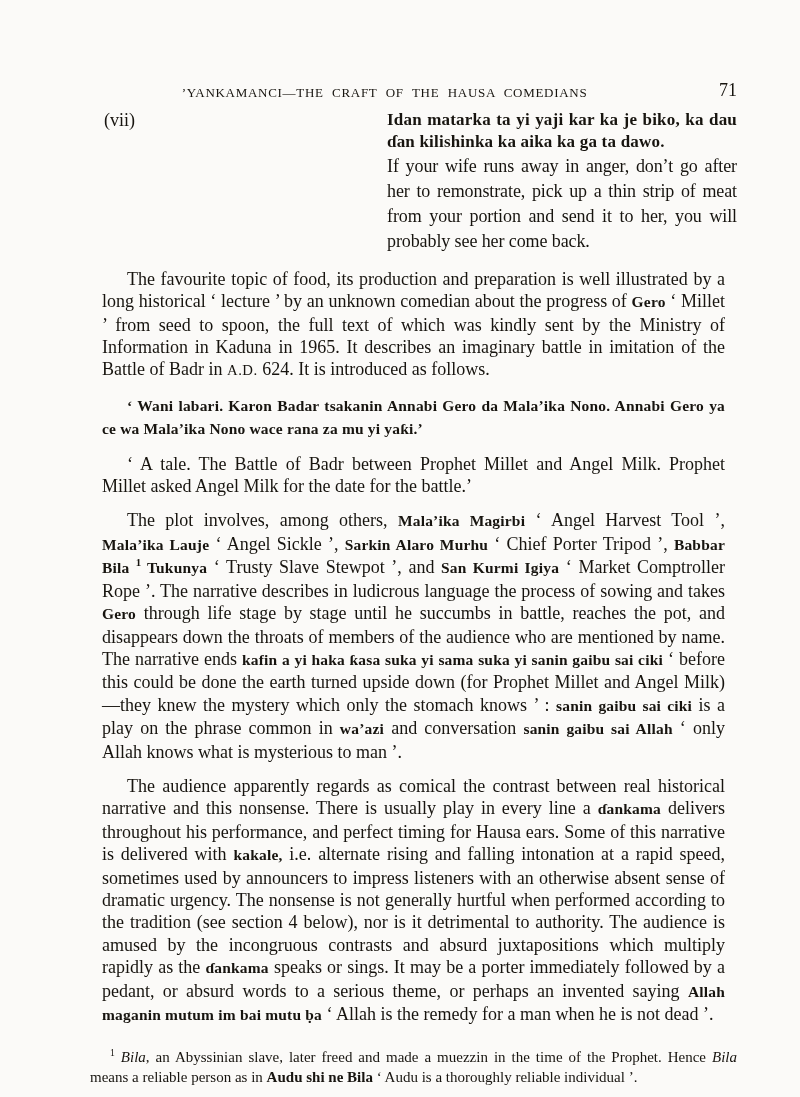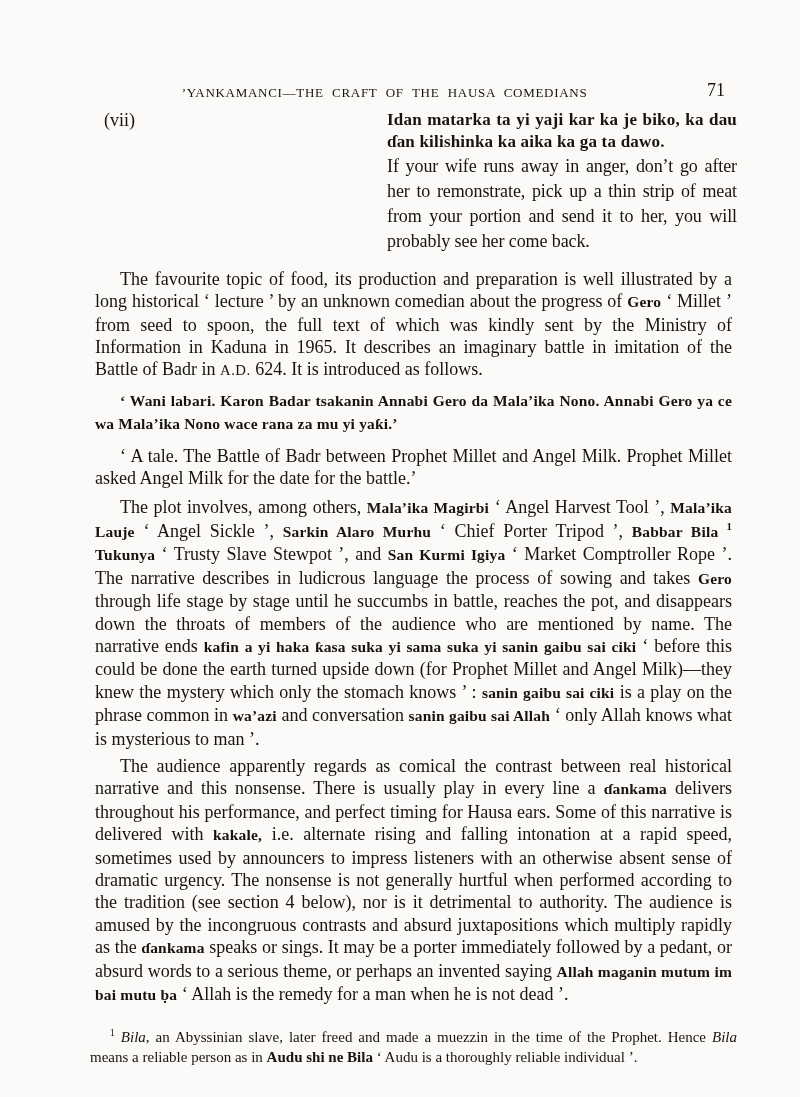--- a/index.html
+++ b/index.html
@@ -31,21 +31,21 @@
     margin-right: 58px;
   }
   .running-title {
     font-size: 13px;
     letter-spacing: 0.7px;
     word-spacing: 4.5px;
     white-space: nowrap;
   }
   .folio {
     position: absolute;
-    right: 12px;
+    right: 0;
     top: -3px;
     font-size: 18px;
   }
   
   .entry {
     display: flex;
     margin-bottom: 14px;
   }
   .entry-left {
     width: 297px;
@@ -77,21 +77,21 @@
   }
   .entry-translation {
     margin: 0;
     font-size: 18px;
     line-height: 25px;
     text-align: justify;
     letter-spacing: -0.1px;
   }
   
   .body-para {
-    margin: 5px;
+    margin: 12px;
     font-size: 18px;
     line-height: 22.4px;
     text-align: justify;
     text-indent: 25px;
   }
   .gap-lg { margin-top: 14px; }
   .gap-sm { margin-top: 7px; }
   .gap-md { margin-top: 9px; }
   
   .seg-r  { }

